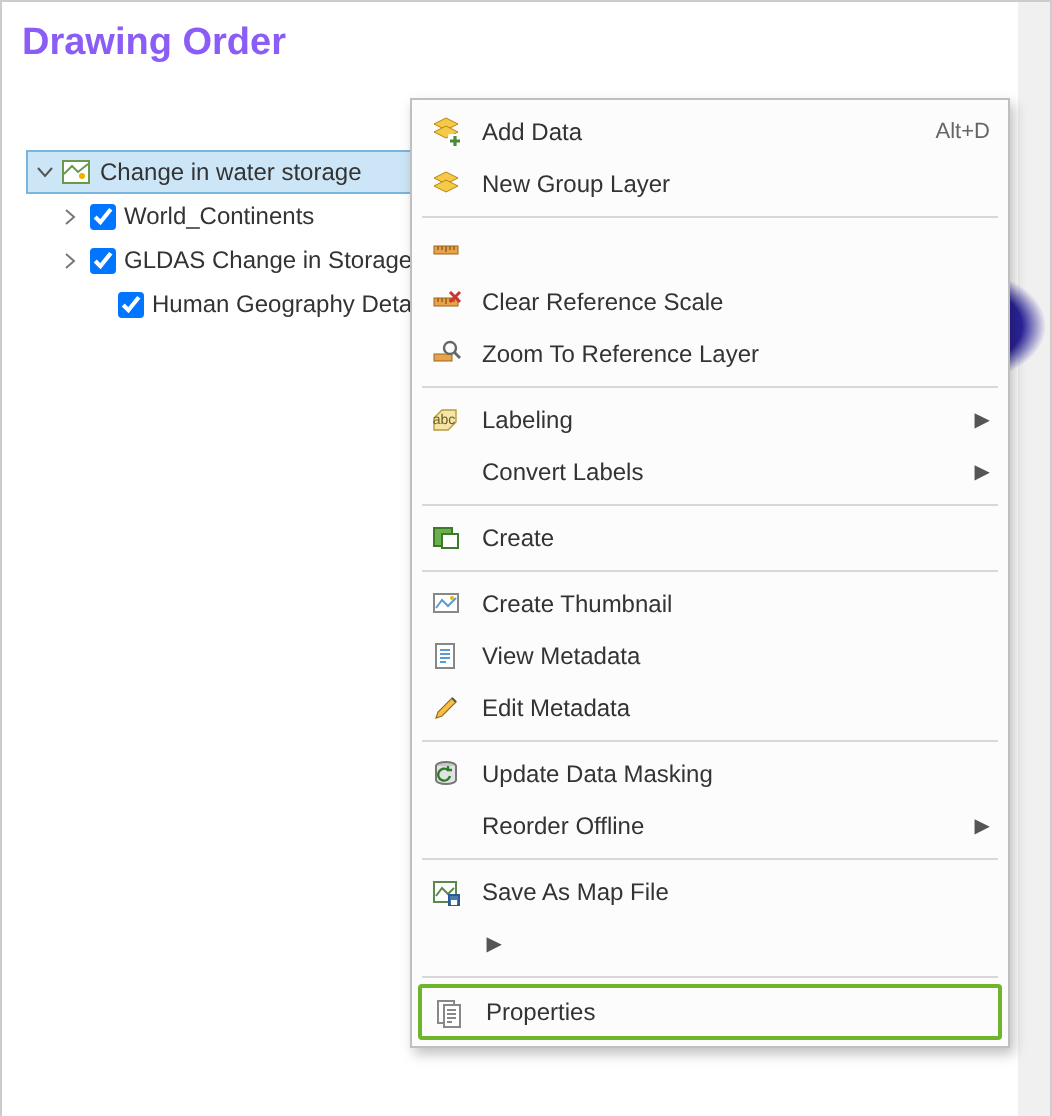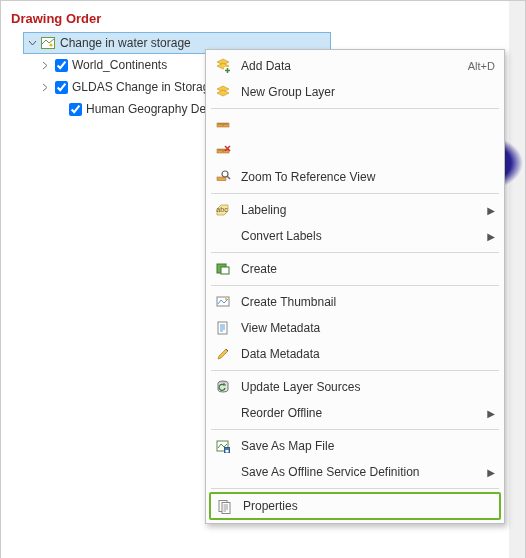--- a/index.html
+++ b/index.html
@@ -48,25 +48,25 @@
     position: absolute;
     left: 0;
     top: 0;
     width: 330px;
     height: 558px;
     background: #fff;
     padding: 6px 0 0 0;
   }
   .panel-title {
     font-weight: 600;
-    font-size: 13px;
+    font-size: 19px;
     padding: 4px 10px 6px 10px;
-    color: #b91c1c;
-  }
-  .tree { padding-left: 22px; }
+    color: #8b5cf6;
+  }
+  .tree { padding-left: 12px; margin-top: 36px; }
   .tree-row {
     display: flex;
     align-items: center;
     height: 22px;
     padding-left: 4px;
   }
   .tree-row.selected {
     background: #cde6f7;
     border: 1px solid #7ab5e0;
   }
@@ -240,31 +240,32 @@
     </div>
 
     <div class="menu-item">
       <span class="menu-icon">
         <svg width="16" height="16" viewBox="0 0 16 16">
             <rect x="2" y="6" width="12" height="4" fill="#e8a24a" stroke="#9a6420" stroke-width="0.5"></rect>
             <path d="M4 6 V8 M6 6 V8 M8 6 V9 M10 6 V8 M12 6 V8" stroke="#9a6420" stroke-width="0.8"></path>
             <path d="M10 3 L15 8 M15 3 L10 8" stroke="#c33" stroke-width="1.5"></path>
           </svg>
       </span>
+      <span class="menu-label">Clear Reference Scale</span>
     </div>
 
     <div class="menu-item">
       <span class="menu-icon">
         <svg width="16" height="16" viewBox="0 0 16 16">
             <rect x="2" y="8" width="9" height="3.5" fill="#e8a24a" stroke="#9a6420" stroke-width="0.5"></rect>
             <circle cx="10" cy="5" r="3" fill="none" stroke="#666" stroke-width="1.2"></circle>
             <path d="M12 7 L15 10" stroke="#666" stroke-width="1.4"></path>
           </svg>
       </span>
-      <span class="menu-label">Zoom To Reference View</span>
+      <span class="menu-label">Zoom To Reference Layer</span>
     </div>
 
     <div class="menu-sep"></div>
 
     <div class="menu-item">
       <span class="menu-icon">
         <svg width="16" height="16" viewBox="0 0 16 16">
             <path d="M2 7 L6 3 L13 3 L13 9 L9 13 L2 13 Z" fill="#f5e6a8" stroke="#b89a3a" stroke-width="0.7"></path>
             <text x="7" y="10" font-size="7" fill="#6b5a20" text-anchor="middle">abc</text>
           </svg>
@@ -315,35 +316,35 @@
       <span class="menu-label">View Metadata</span>
     </div>
 
     <div class="menu-item">
       <span class="menu-icon">
         <svg width="16" height="16" viewBox="0 0 16 16">
             <path d="M3 13 L4 10 L11 3 L13 5 L6 12 Z" fill="#f5c044" stroke="#9a6a20" stroke-width="0.6"></path>
             <path d="M11 3 L13 5" stroke="#555"></path>
           </svg>
       </span>
-      <span class="menu-label">Data Metadata</span>
+      <span class="menu-label">Edit Metadata</span>
     </div>
 
     <div class="menu-sep"></div>
 
     <div class="menu-item">
       <span class="menu-icon">
         <svg width="16" height="16" viewBox="0 0 16 16">
             <ellipse cx="8" cy="4" rx="5" ry="2" fill="#c8c8c8" stroke="#777"></ellipse>
             <path d="M3 4 V11 A5 2 0 0 0 13 11 V4" fill="#e2e2e2" stroke="#777"></path>
             <path d="M10 9 A3 3 0 1 1 9 6" fill="none" stroke="#2d7d2d" stroke-width="1.2"></path>
             <path d="M9 4 L9 6 L11 6" fill="none" stroke="#2d7d2d" stroke-width="1.2"></path>
           </svg>
       </span>
-      <span class="menu-label">Update Layer Sources</span>
+      <span class="menu-label">Update Data Masking</span>
     </div>
 
     <div class="menu-item">
       <span class="menu-icon"></span>
       <span class="menu-label">Reorder Offline</span>
       <span class="menu-arrow">▶</span>
     </div>
 
     <div class="menu-sep"></div>
 
@@ -355,21 +356,20 @@
             <rect x="9" y="9" width="7" height="7" fill="#fff"></rect>
             <rect x="9.5" y="9.5" width="5" height="5" fill="#4a7ab0" stroke="#2a5a90"></rect>
             <rect x="10.5" y="12" width="3" height="2.5" fill="#fff"></rect>
           </svg>
       </span>
       <span class="menu-label">Save As Map File</span>
     </div>
 
     <div class="menu-item">
       <span class="menu-icon"></span>
-      <span class="menu-label">Save As Offline Service Definition</span>
       <span class="menu-arrow">▶</span>
     </div>
 
     <div class="menu-sep"></div>
 
     <div class="menu-item highlight">
       <span class="menu-icon">
         <svg width="16" height="16" viewBox="0 0 16 16">
             <rect x="2" y="2.5" width="8" height="11" fill="#fff" stroke="#888"></rect>
             <rect x="5" y="4.5" width="8" height="11" fill="#fff" stroke="#888"></rect>

